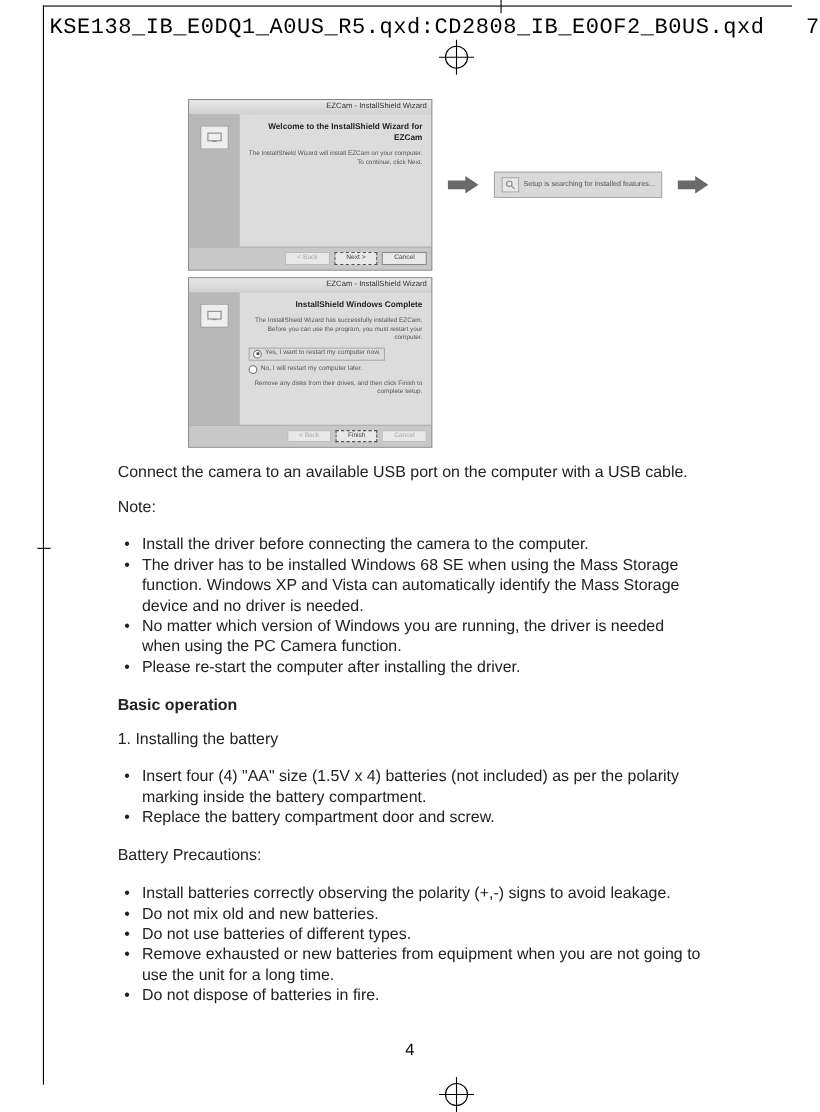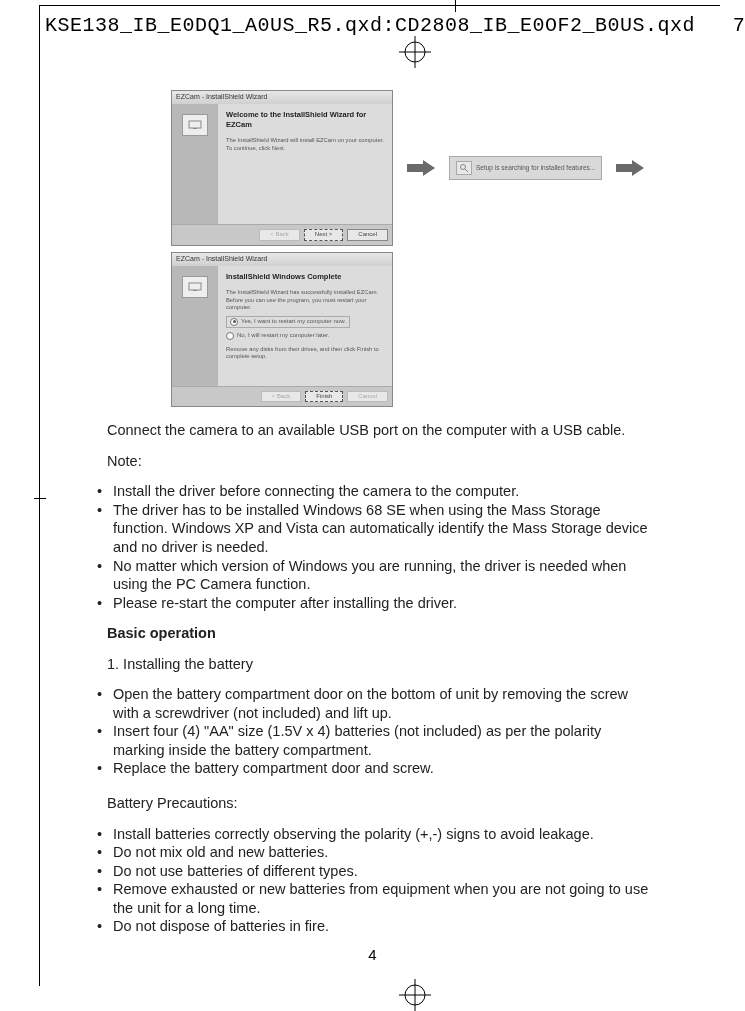--- a/index.html
+++ b/index.html
@@ -63,20 +63,21 @@
     width: 560px;
     font-size: 14.5px;
     line-height: 1.28;
     color: #222;
   }
   .screenshots-row {
     display: flex;
     align-items: center;
     gap: 14px;
     margin-left: 76px;
+    text-align: right;
   }
   .wiz-window {
     width: 220px;
     border: 1px solid #888;
     background: #ccc;
     font-size: 6px;
     color: #444;
   }
   .wiz-title {
     background: linear-gradient(#e8e8e8,#d0d0d0);
@@ -152,21 +153,21 @@
   }
   .search-ico {
     width: 14px; height: 12px; background:#e8e8e8; border:1px solid #aaa;
     display:flex; align-items:center; justify-content:center;
   }
   .body-text { margin-top: 14px; }
   .body-text p { margin: 12px; }
   ul.bullets {
     list-style: none;
     padding: 0;
-    margin: 0;
+    margin: 16px;
   }
   ul.bullets > li {
     position: relative;
     padding-left: 18px;
     margin: 0;
   }
   ul.bullets > li::before {
     content: "•";
     position: absolute;
     left: 2px;
@@ -288,21 +289,20 @@
     <p>Note:</p>
     <ul class="bullets">
       <li>Install the driver before connecting the camera to the computer.</li>
       <li>The driver has to be installed Windows 68 SE when using the Mass Storage function. Windows XP and Vista can automatically identify the Mass Storage device and no driver is needed.</li>
       <li>No matter which version of Windows you are running, the driver is needed when using the PC Camera function.</li>
       <li>Please re-start the computer after installing the driver.</li>
     </ul>
     <p class="section-head">Basic operation</p>
     <p>1. Installing the battery</p>
     <ul class="bullets indent">
-      <li>Open the battery compartment door on the bottom of unit by removing the screw with a screwdriver (not included) and lift up.</li>
       <li>Insert four (4) "AA" size (1.5V x 4) batteries (not included) as per the polarity marking inside the battery compartment.</li>
       <li>Replace the battery compartment door and screw.</li>
     </ul>
     <p class="indent" style="margin-top:16px;">Battery Precautions:</p>
     <ul class="bullets indent">
       <li>Install batteries correctly observing the polarity (+,-) signs to avoid leakage.</li>
       <li>Do not mix old and new batteries.</li>
       <li>Do not use batteries of different types.</li>
       <li>Remove exhausted or new batteries from equipment when you are not going to use the unit for a long time.</li>
       <li>Do not dispose of batteries in fire.</li>

